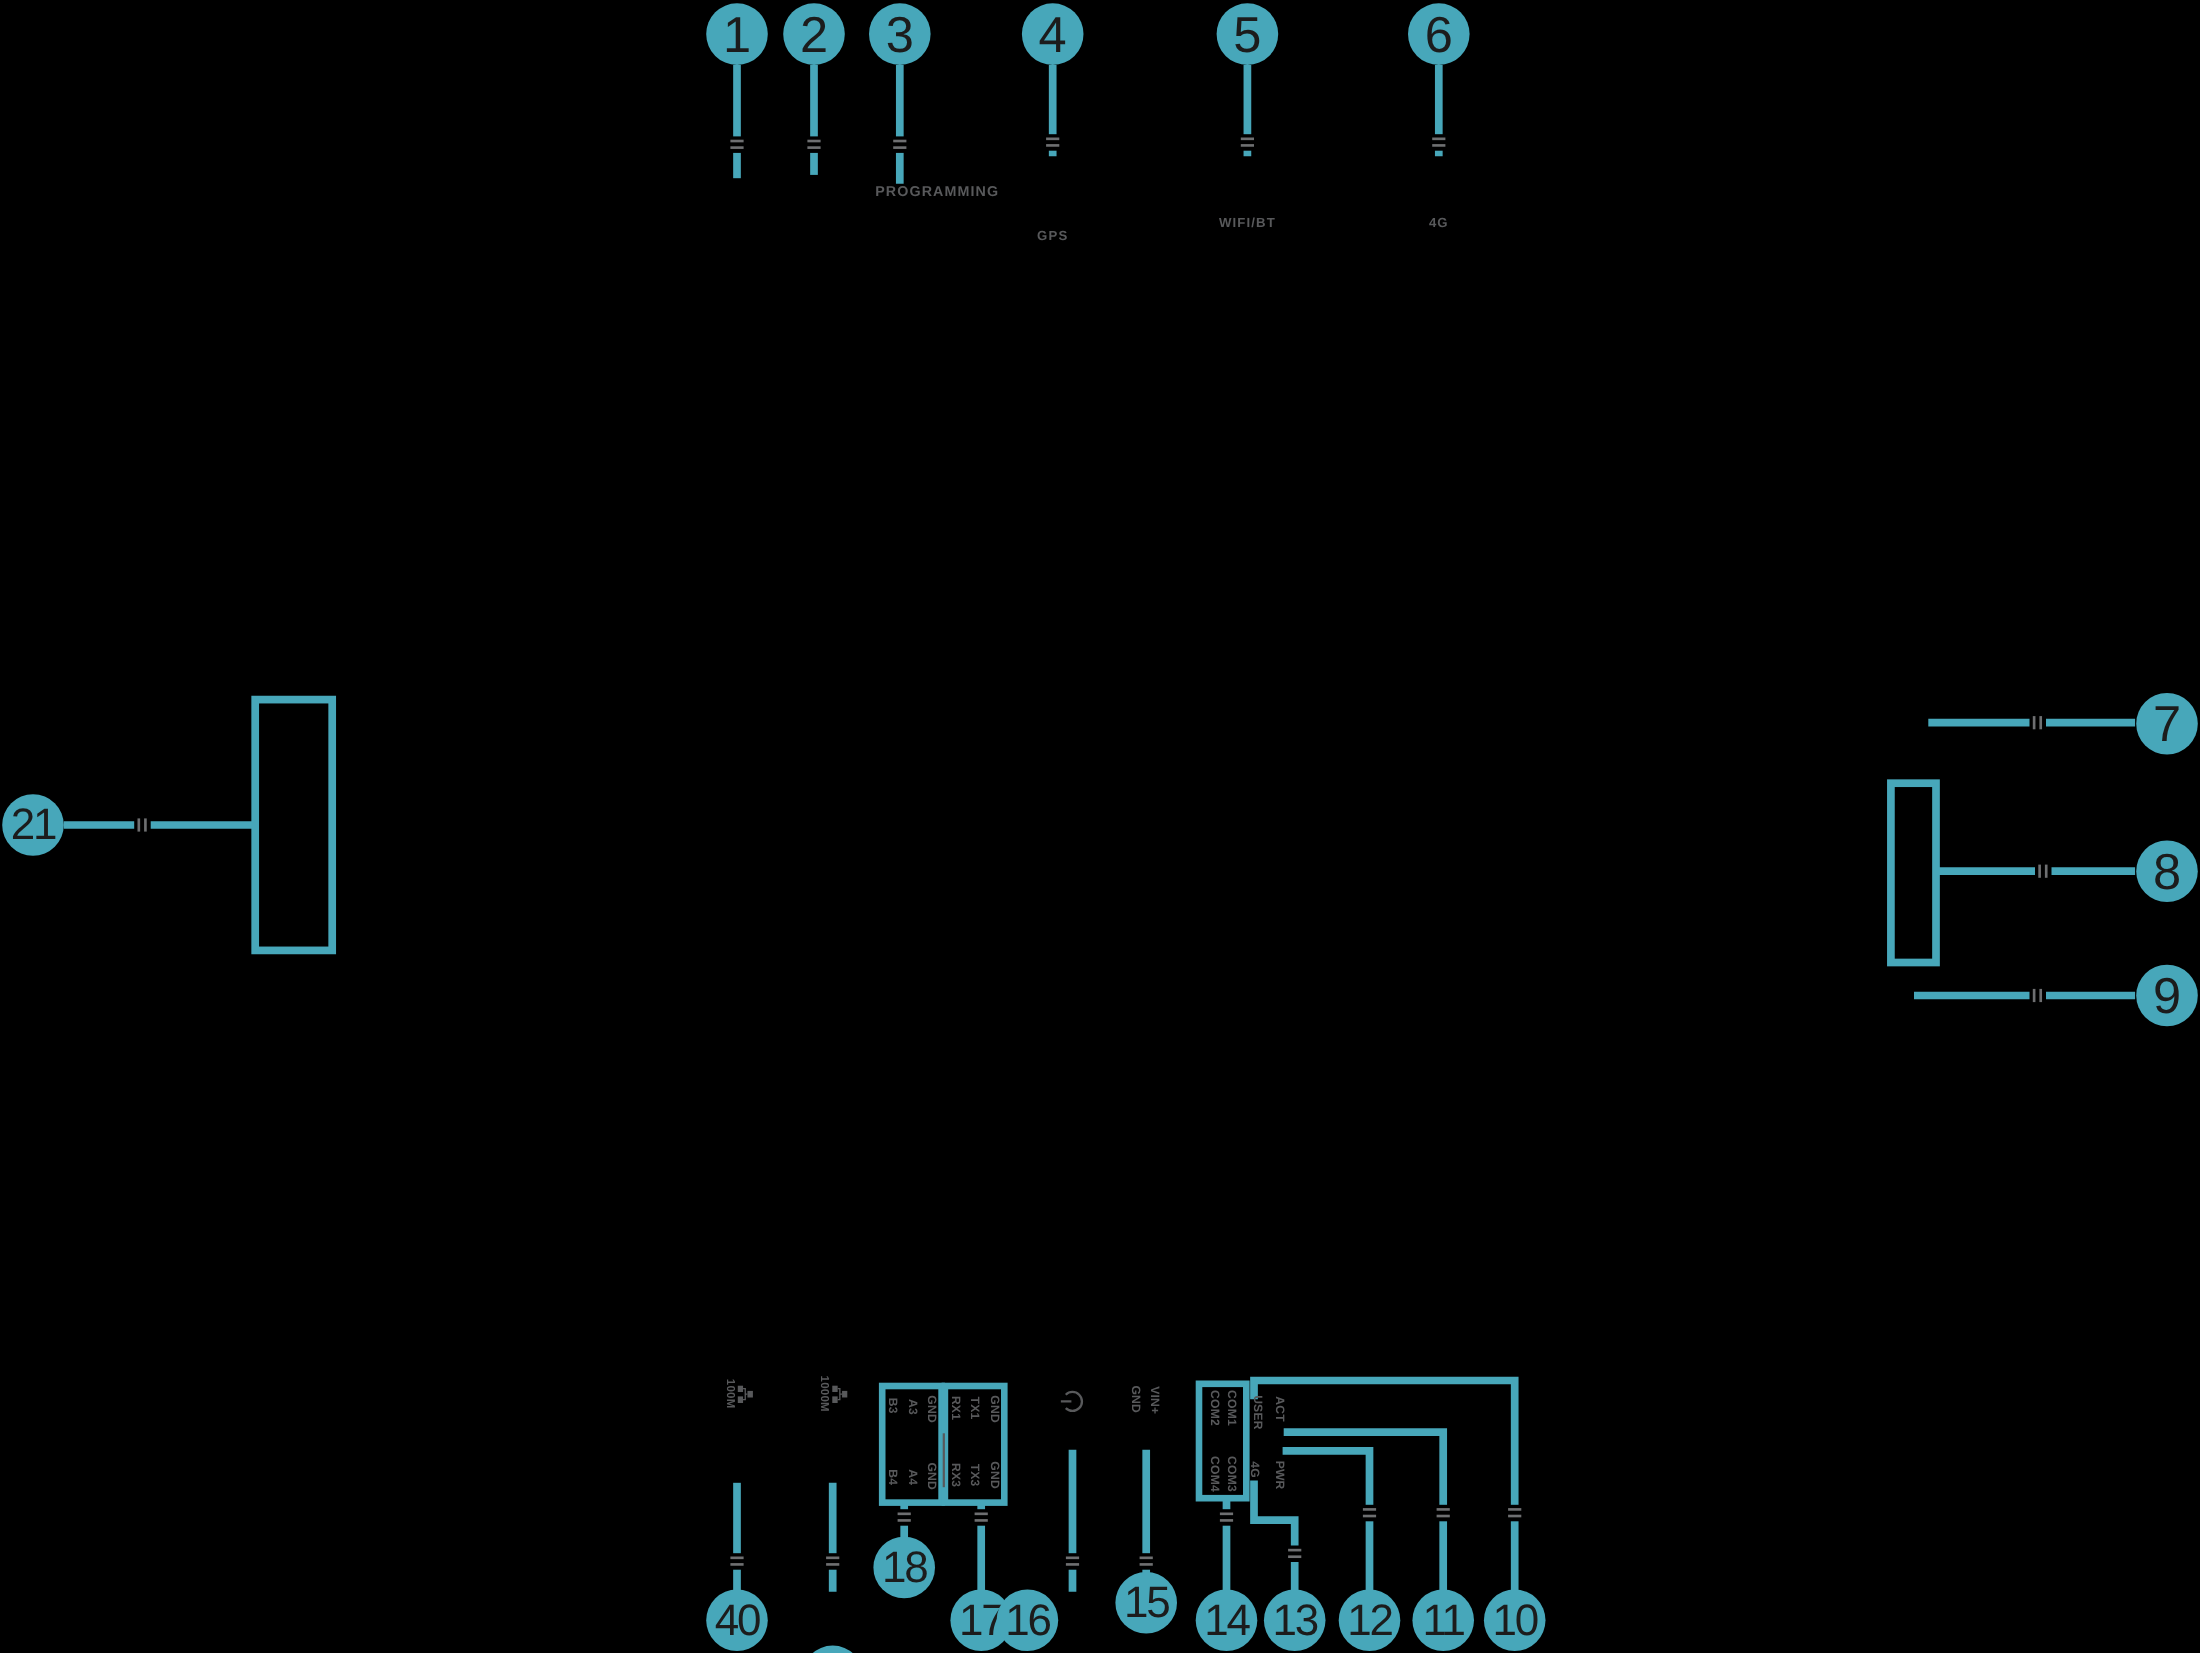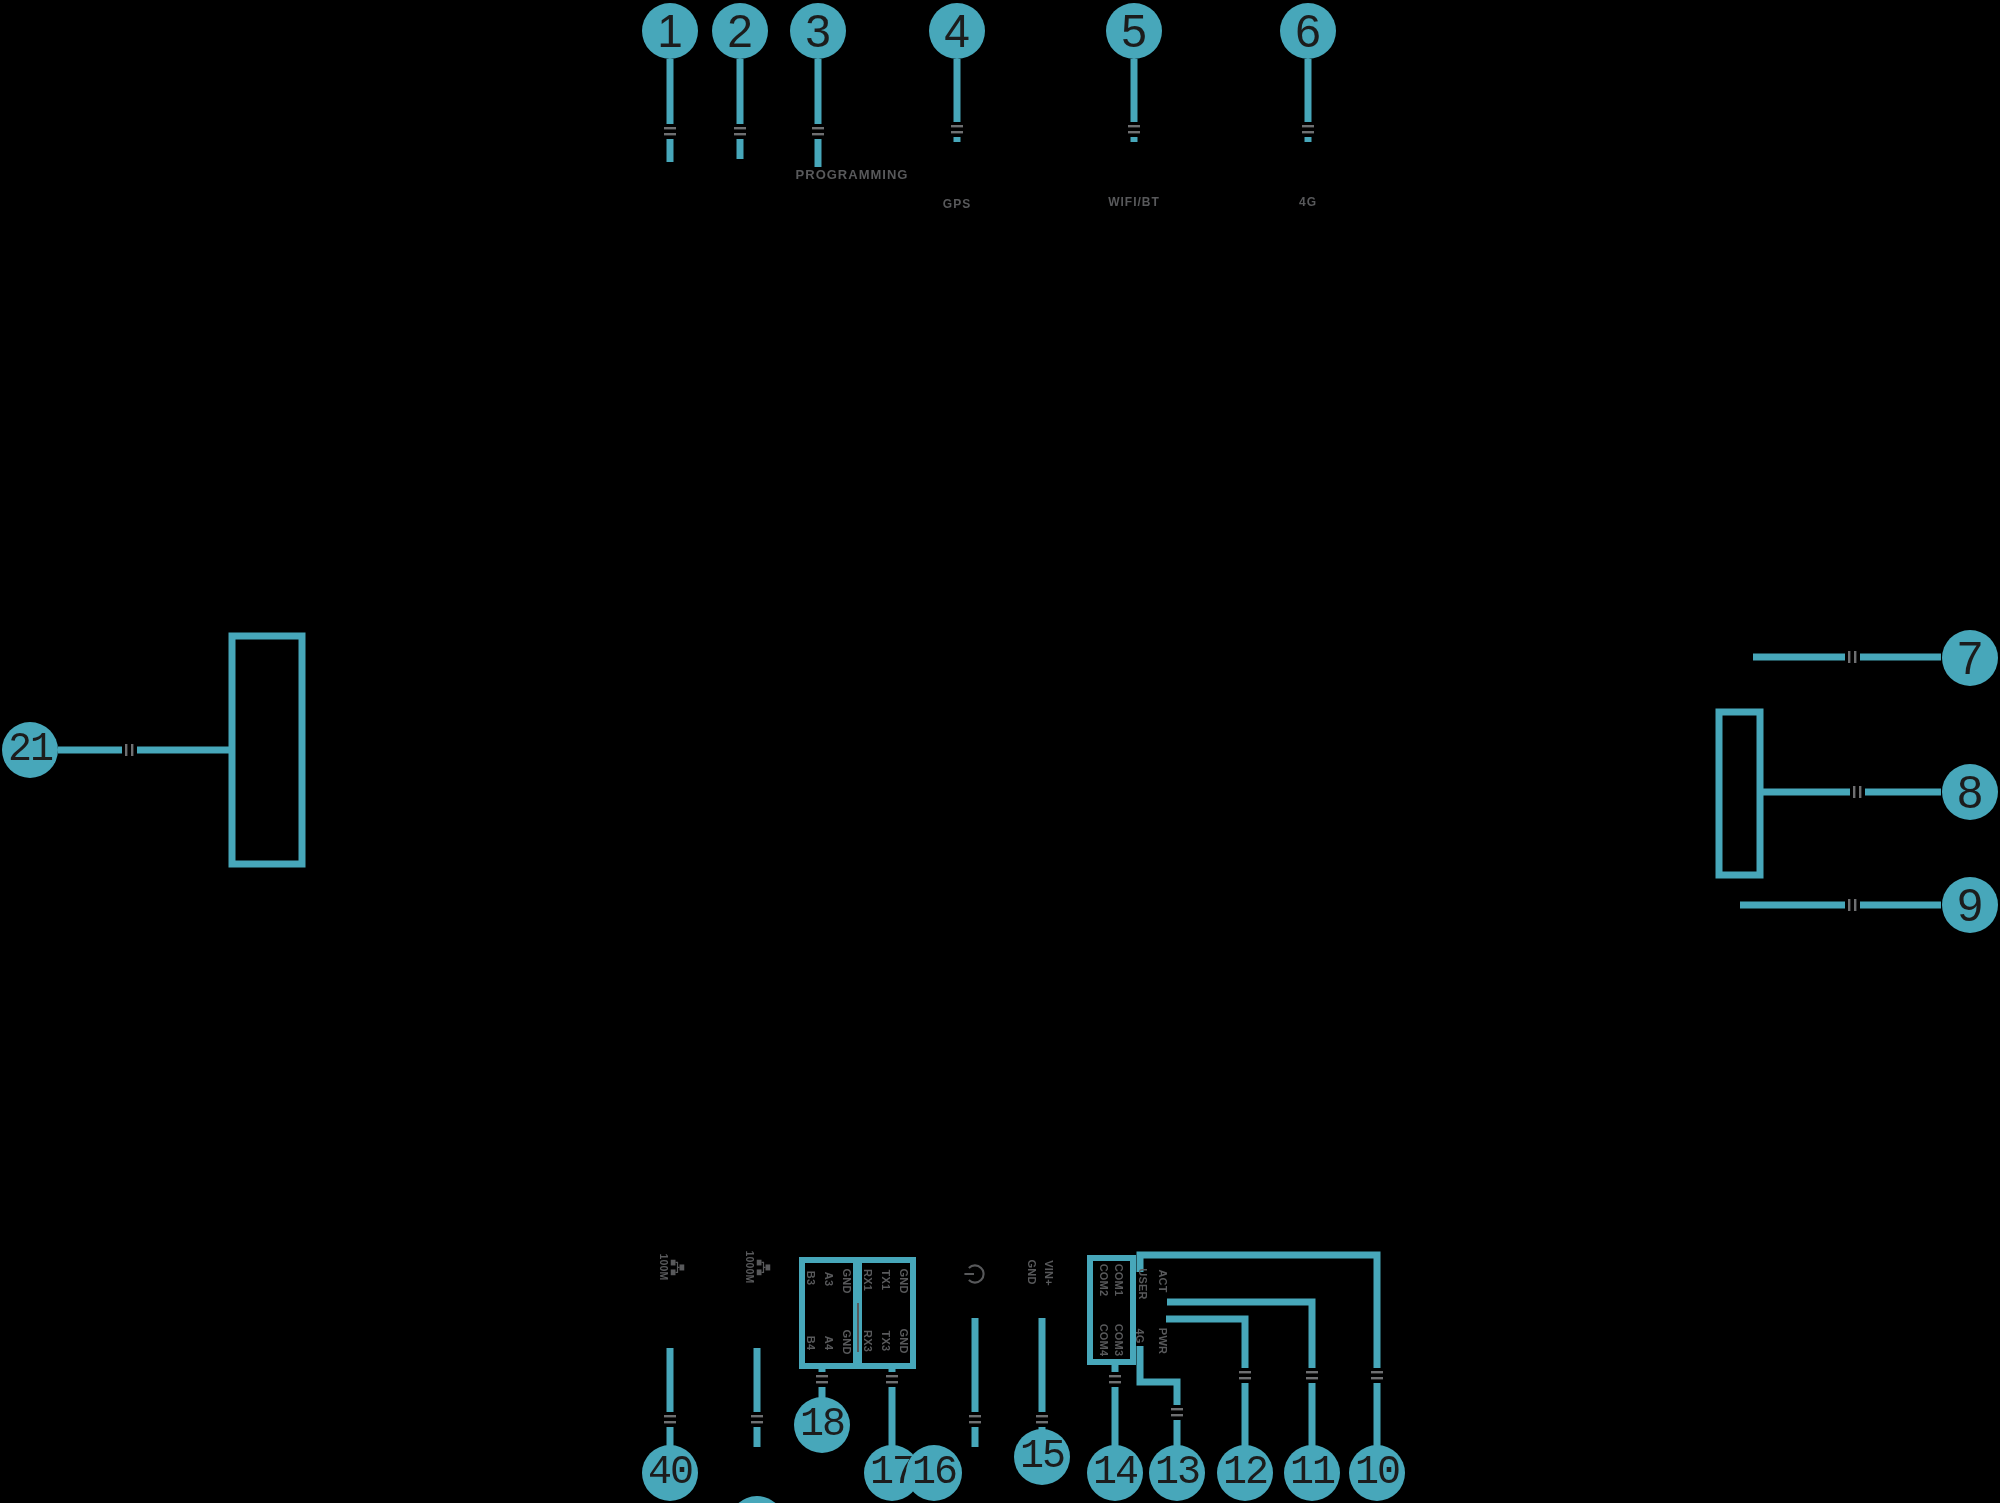--- a/index.html
+++ b/index.html
@@ -2,21 +2,21 @@
 <html><head>
 <meta charset="utf-8">
 <style>
   html,body{margin:0;padding:0;background:#000;}
   .stage{position:relative;width:2000px;height:1503px;background:#000;overflow:hidden;
          font-family:"Liberation Sans",sans-serif;}
   .stage svg.layer{position:absolute;left:0;top:0;}
   .callout{position:absolute;width:56px;height:56px;border-radius:50%;
            background:#47A7BA;color:#1c1c1c;display:flex;align-items:center;justify-content:center;
            font-size:46px;font-weight:400;line-height:1;}
-  .callout.two{font-size:40px;letter-spacing:-2px;font-family:Liberation Mono, monospace;}
+  .callout.two{font-size:40px;letter-spacing:-2px;}
   .hlabel{position:absolute;transform:translate(-50%,-50%);color:#58595B;
           font-size:12px;font-weight:700;letter-spacing:1px;white-space:nowrap;}
   .hlabel.big{font-size:13px;margin-left:36px;}
   .vlabel{position:absolute;transform:translate(-50%,-50%) rotate(90deg);color:#58595B;
           font-size:11px;font-weight:700;letter-spacing:.2px;white-space:nowrap;}
   .eth{position:absolute;transform:translate(-50%,-50%) rotate(90deg);
        display:flex;flex-direction:column;align-items:center;gap:1px;}
   .eth svg{width:16px;height:14px;display:block;}
   .eth span{color:#58595B;font-size:10.5px;font-weight:700;letter-spacing:.2px;}
   .power{position:absolute;width:23px;height:23px;transform:translate(-50%,-50%) rotate(-90deg);}
@@ -150,21 +150,21 @@
   <div class="callout two" style="left:864px;top:1445px">17</div>
   <div class="callout two" style="left:906px;top:1445px">16</div>
   <div class="callout two" style="left:1014px;top:1429px">15</div>
   <div class="callout two" style="left:1087px;top:1445px">14</div>
   <div class="callout two" style="left:1149px;top:1445px">13</div>
   <div class="callout two" style="left:1217px;top:1445px">12</div>
   <div class="callout two" style="left:1284px;top:1445px">11</div>
   <div class="callout two" style="left:1349px;top:1445px">10</div>
 
   <div class="hlabel big" style="left:816px;top:174px">PROGRAMMING</div>
-  <div class="hlabel" style="left:957px;top:204px">GPS</div>
+  <div class="hlabel" style="left:957px;top:214px">GPS</div>
   <div class="hlabel" style="left:1134px;top:202px">WIFI/BT</div>
   <div class="hlabel" style="left:1308px;top:202px">4G</div>
 
   <div class="eth" style="left:671px;top:1267px">
     <svg viewBox="0 0 16 14">
       <g fill="#58595B">
           <rect x="5" y="0" width="6" height="5"></rect>
           <rect x="0" y="9" width="6" height="5"></rect>
           <rect x="10" y="9" width="6" height="5"></rect>
         </g>

